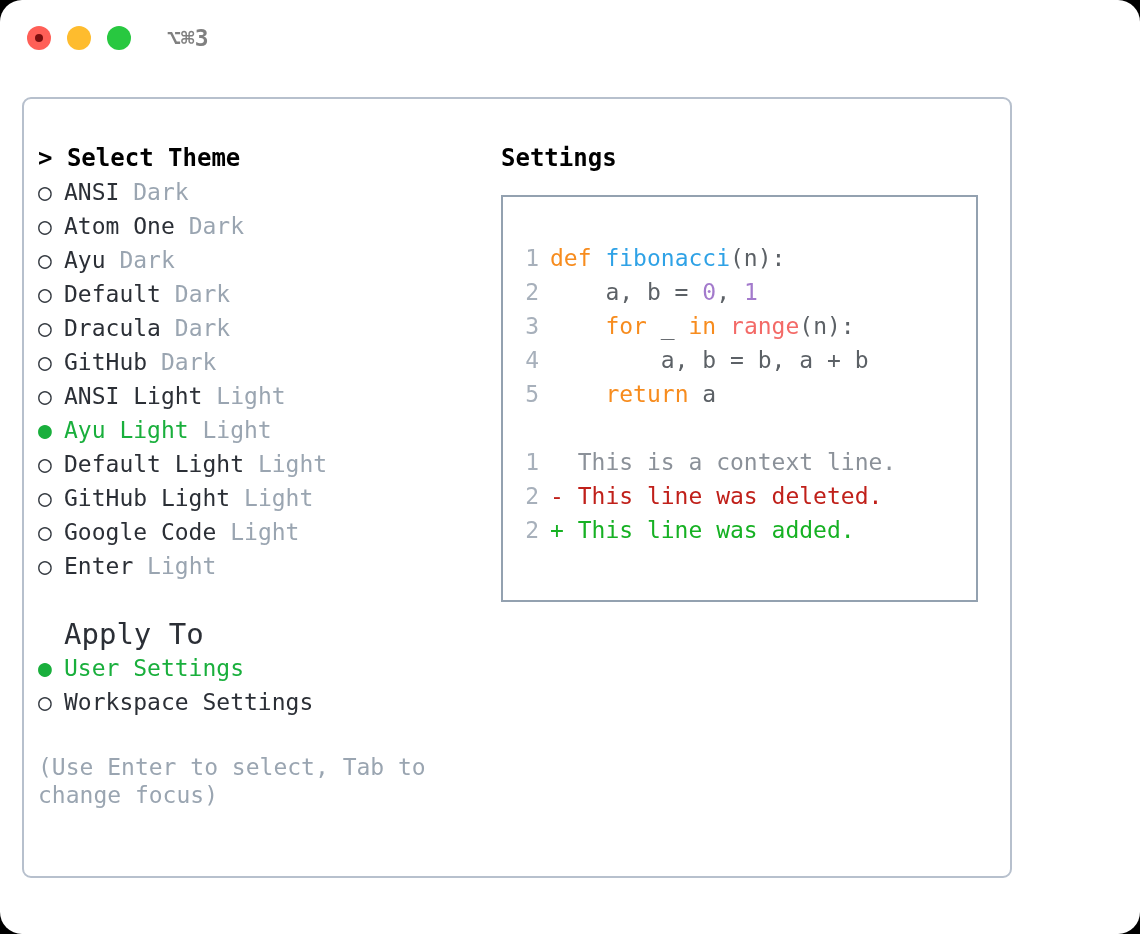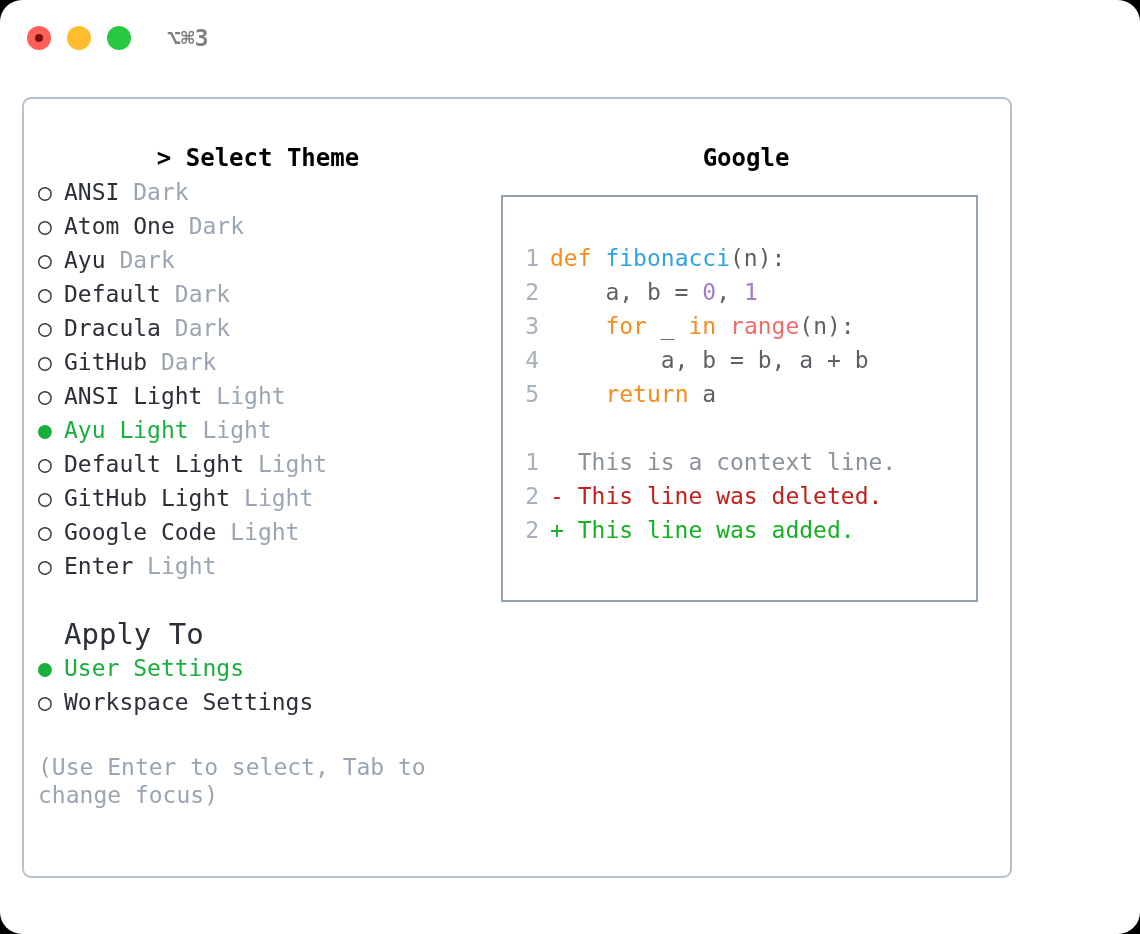--- a/index.html
+++ b/index.html
@@ -91,21 +91,20 @@
     top: 42px;
     width: 440px;
   }
 
   .section-title {
     font-size: 24px;
     font-weight: bold;
     color: #000000;
     line-height: 34px;
     white-space: pre;
-    text-align: center;
   }
 
   .opt-row {
     display: flex;
     align-items: baseline;
     font-size: 23px;
     line-height: 34px;
     white-space: pre;
   }
   .marker {
@@ -229,21 +228,21 @@
           <div class="opt-row"><span class="marker sel">●</span><span class="opt-name sel">User Settings</span></div>
           <div class="opt-row"><span class="marker">○</span><span class="opt-name">Workspace Settings</span></div>
         </div>
 
       <div class="spacer-sm"></div>
 
       <div class="hint">(Use Enter to select, Tab to change focus)</div>
     </div>
 
     <div class="right-col">
-      <div class="section-title">Google</div>
+      <div class="section-title">Settings</div>
       <div class="preview-box">
         <div class="code-area">
           <div id="code-lines">
               <div class="code-line"><span class="lineno">1</span><span class="code-body"><span class="tok-kw">def </span><span class="tok-fn">fibonacci</span><span class="tok-id">(n):</span></span></div>
               <div class="code-line"><span class="lineno">2</span><span class="code-body"><span class="tok-id">    a, b = </span><span class="tok-num">0</span><span class="tok-id">, </span><span class="tok-num">1</span></span></div>
               <div class="code-line"><span class="lineno">3</span><span class="code-body"><span class="tok-id">    </span><span class="tok-kw">for</span><span class="tok-id"> _ </span><span class="tok-kw">in</span><span class="tok-id"> </span><span class="tok-bi">range</span><span class="tok-id">(n):</span></span></div>
               <div class="code-line"><span class="lineno">4</span><span class="code-body"><span class="tok-id">        a, b = b, a + b</span></span></div>
               <div class="code-line"><span class="lineno">5</span><span class="code-body"><span class="tok-id">    </span><span class="tok-kw">return</span><span class="tok-id"> a</span></span></div>
             </div>
           <div class="diff-gap"></div>

